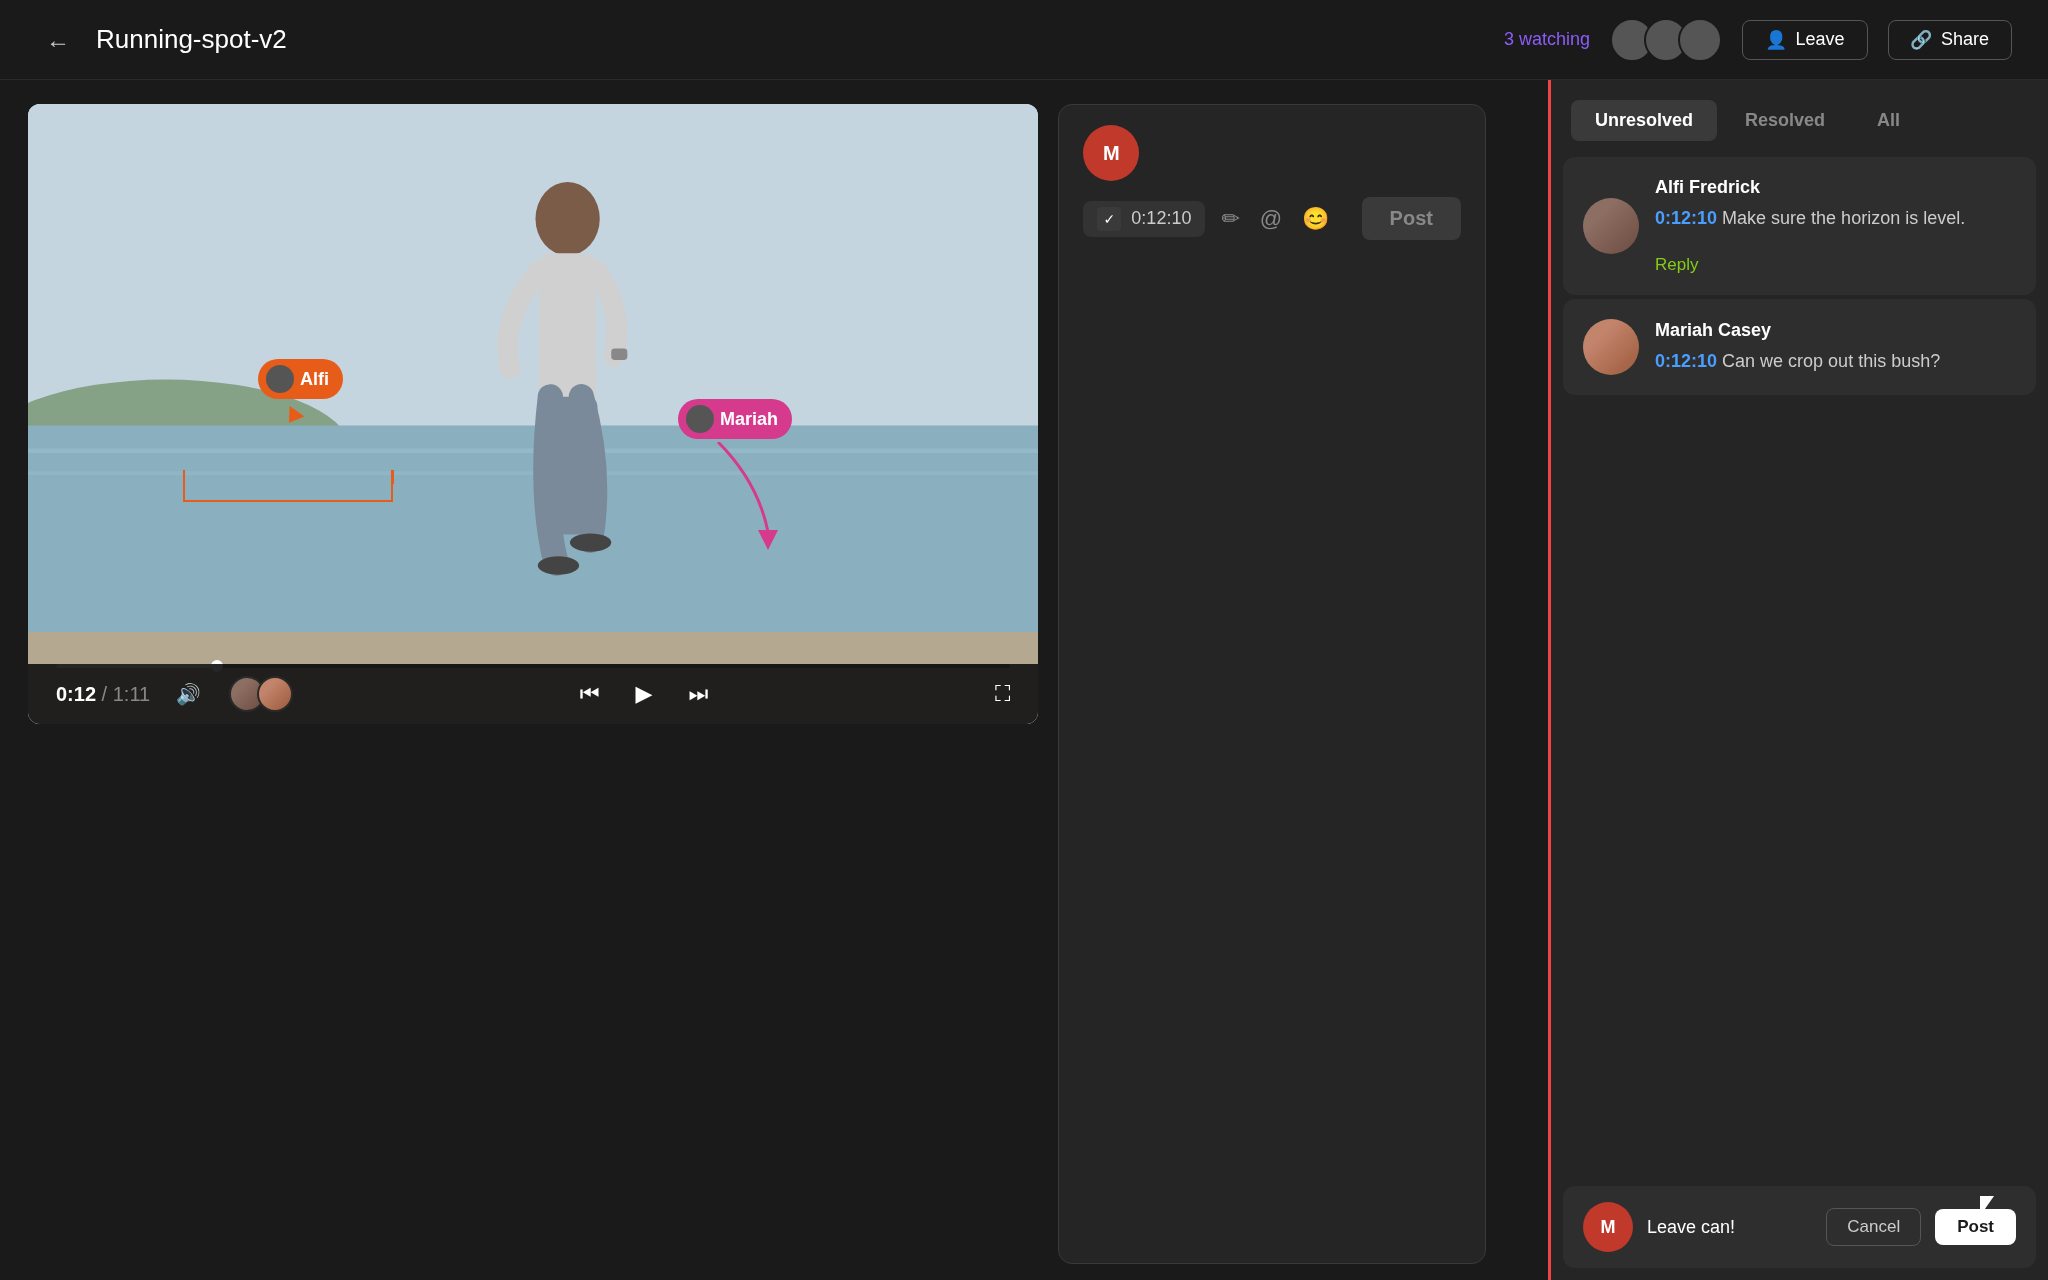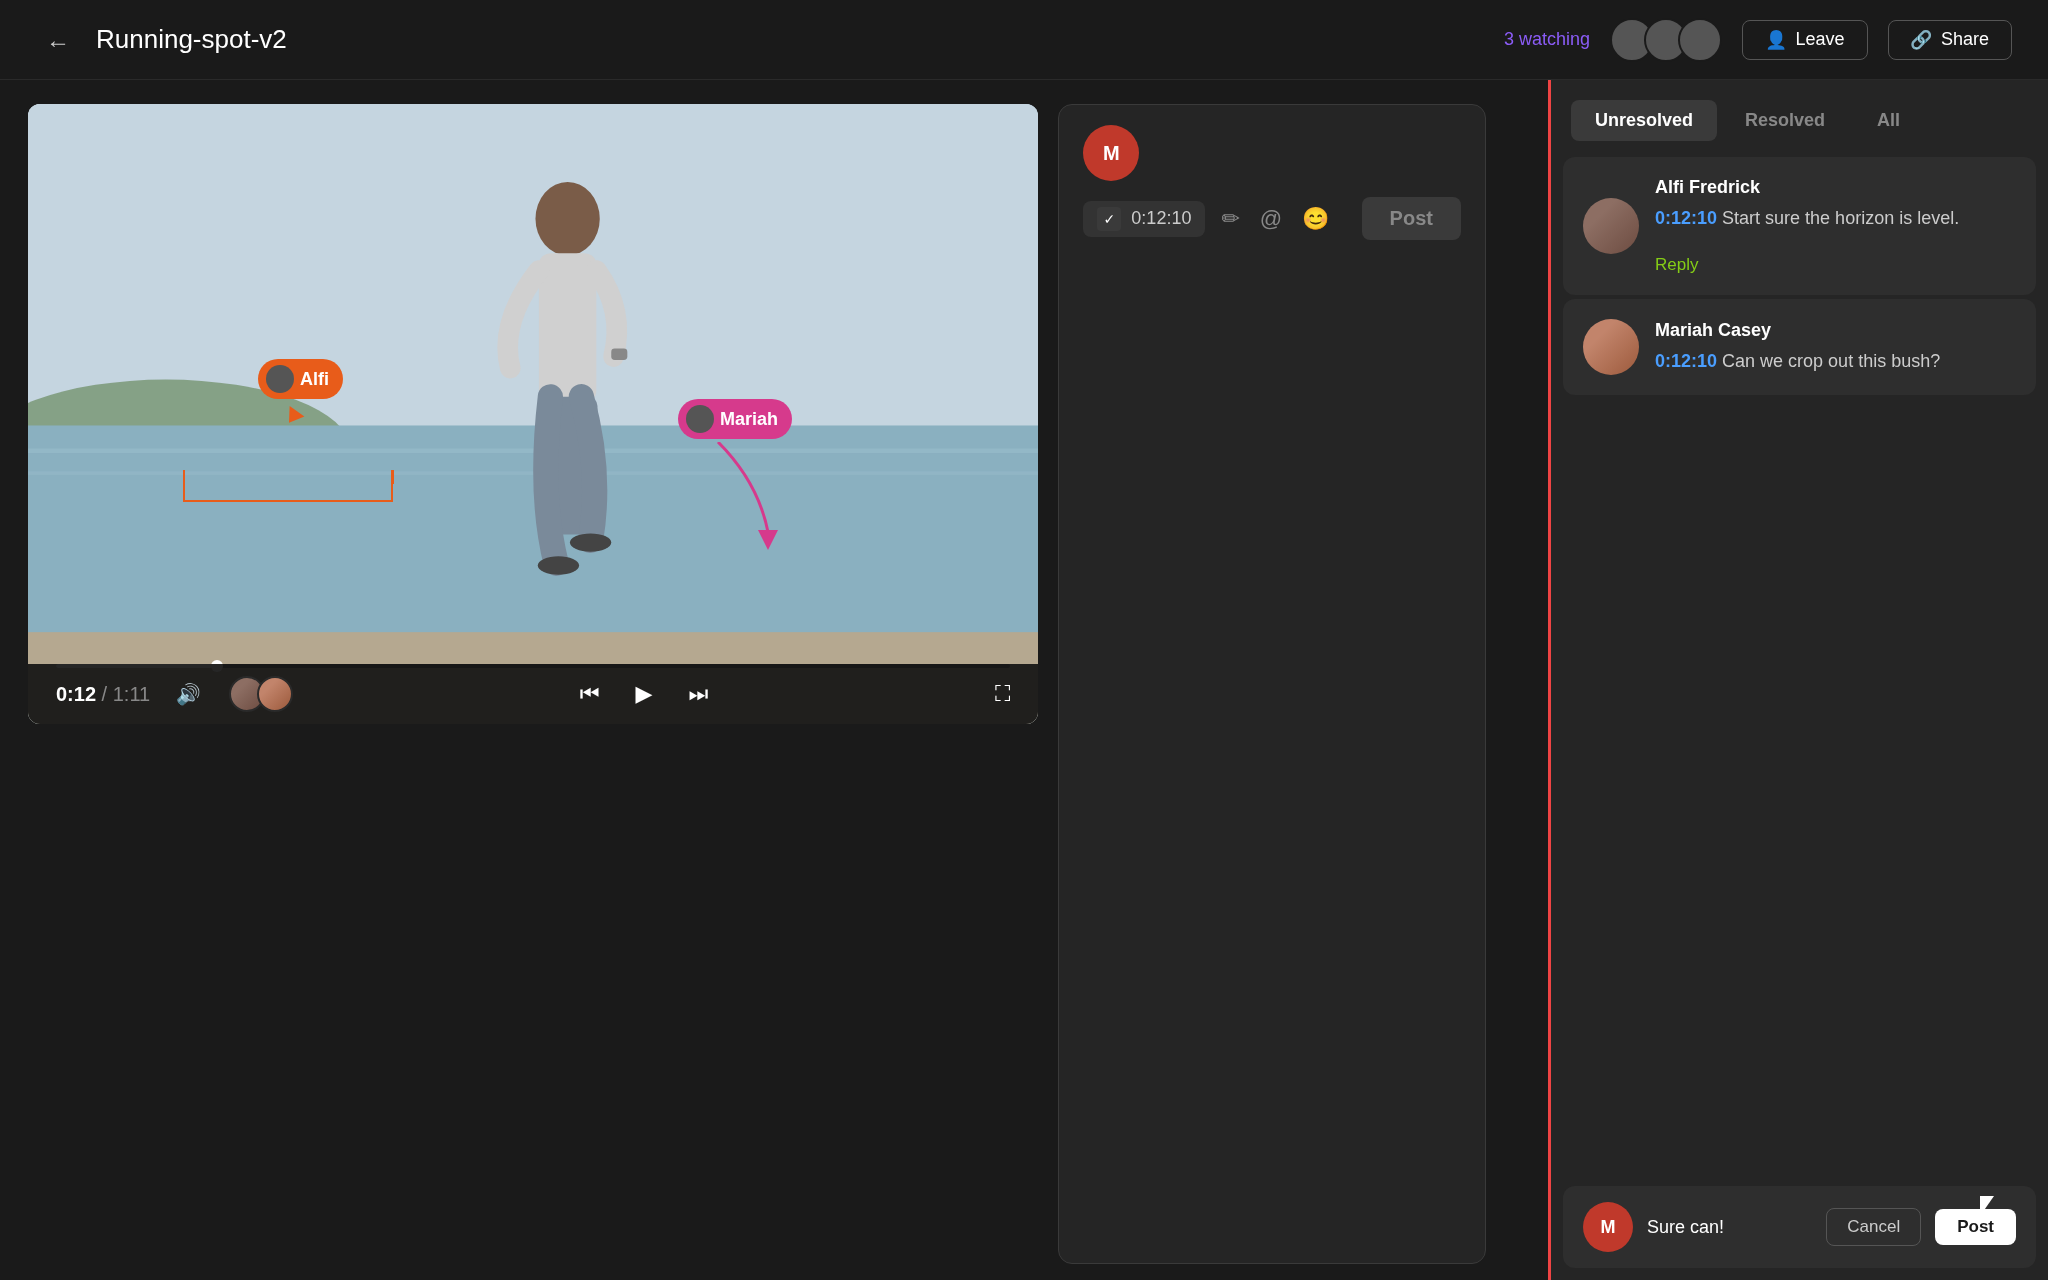--- a/index.html
+++ b/index.html
@@ -626,42 +626,42 @@
     </div>
 
     <div class="comments-list">
 
       <div class="comment-card">
         <div class="comment-avatar av-alfi"></div>
         <div class="comment-body">
           <div class="comment-author">Alfi Fredrick</div>
           <div class="comment-text">
             <span class="comment-timestamp">0:12:10</span>
-            <span> Start sure the horizon is level.</span>
+            <span> Make sure the horizon is level.</span>
           </div>
           <span class="reply-link">Reply</span>
         </div>
       </div>
 
       <div class="comment-card">
         <div class="comment-avatar av-mariah"></div>
         <div class="comment-body">
           <div class="comment-author">Mariah Casey</div>
           <div class="comment-text">
             <span class="comment-timestamp">0:12:10</span>
             <span> Can we crop out this bush?</span>
           </div>
         </div>
       </div>
 
     </div>
 
     <div class="reply-area">
       <div class="reply-avatar">M</div>
-      <span class="reply-text">Sure can!</span>
+      <span class="reply-text">Leave can!</span>
       <button class="cancel-btn">Cancel</button>
       <button class="reply-post-btn">Post</button>
     </div>
 
     <div style="position:relative;">
       <div class="cursor"></div>
     </div>
 
   </div>
 

